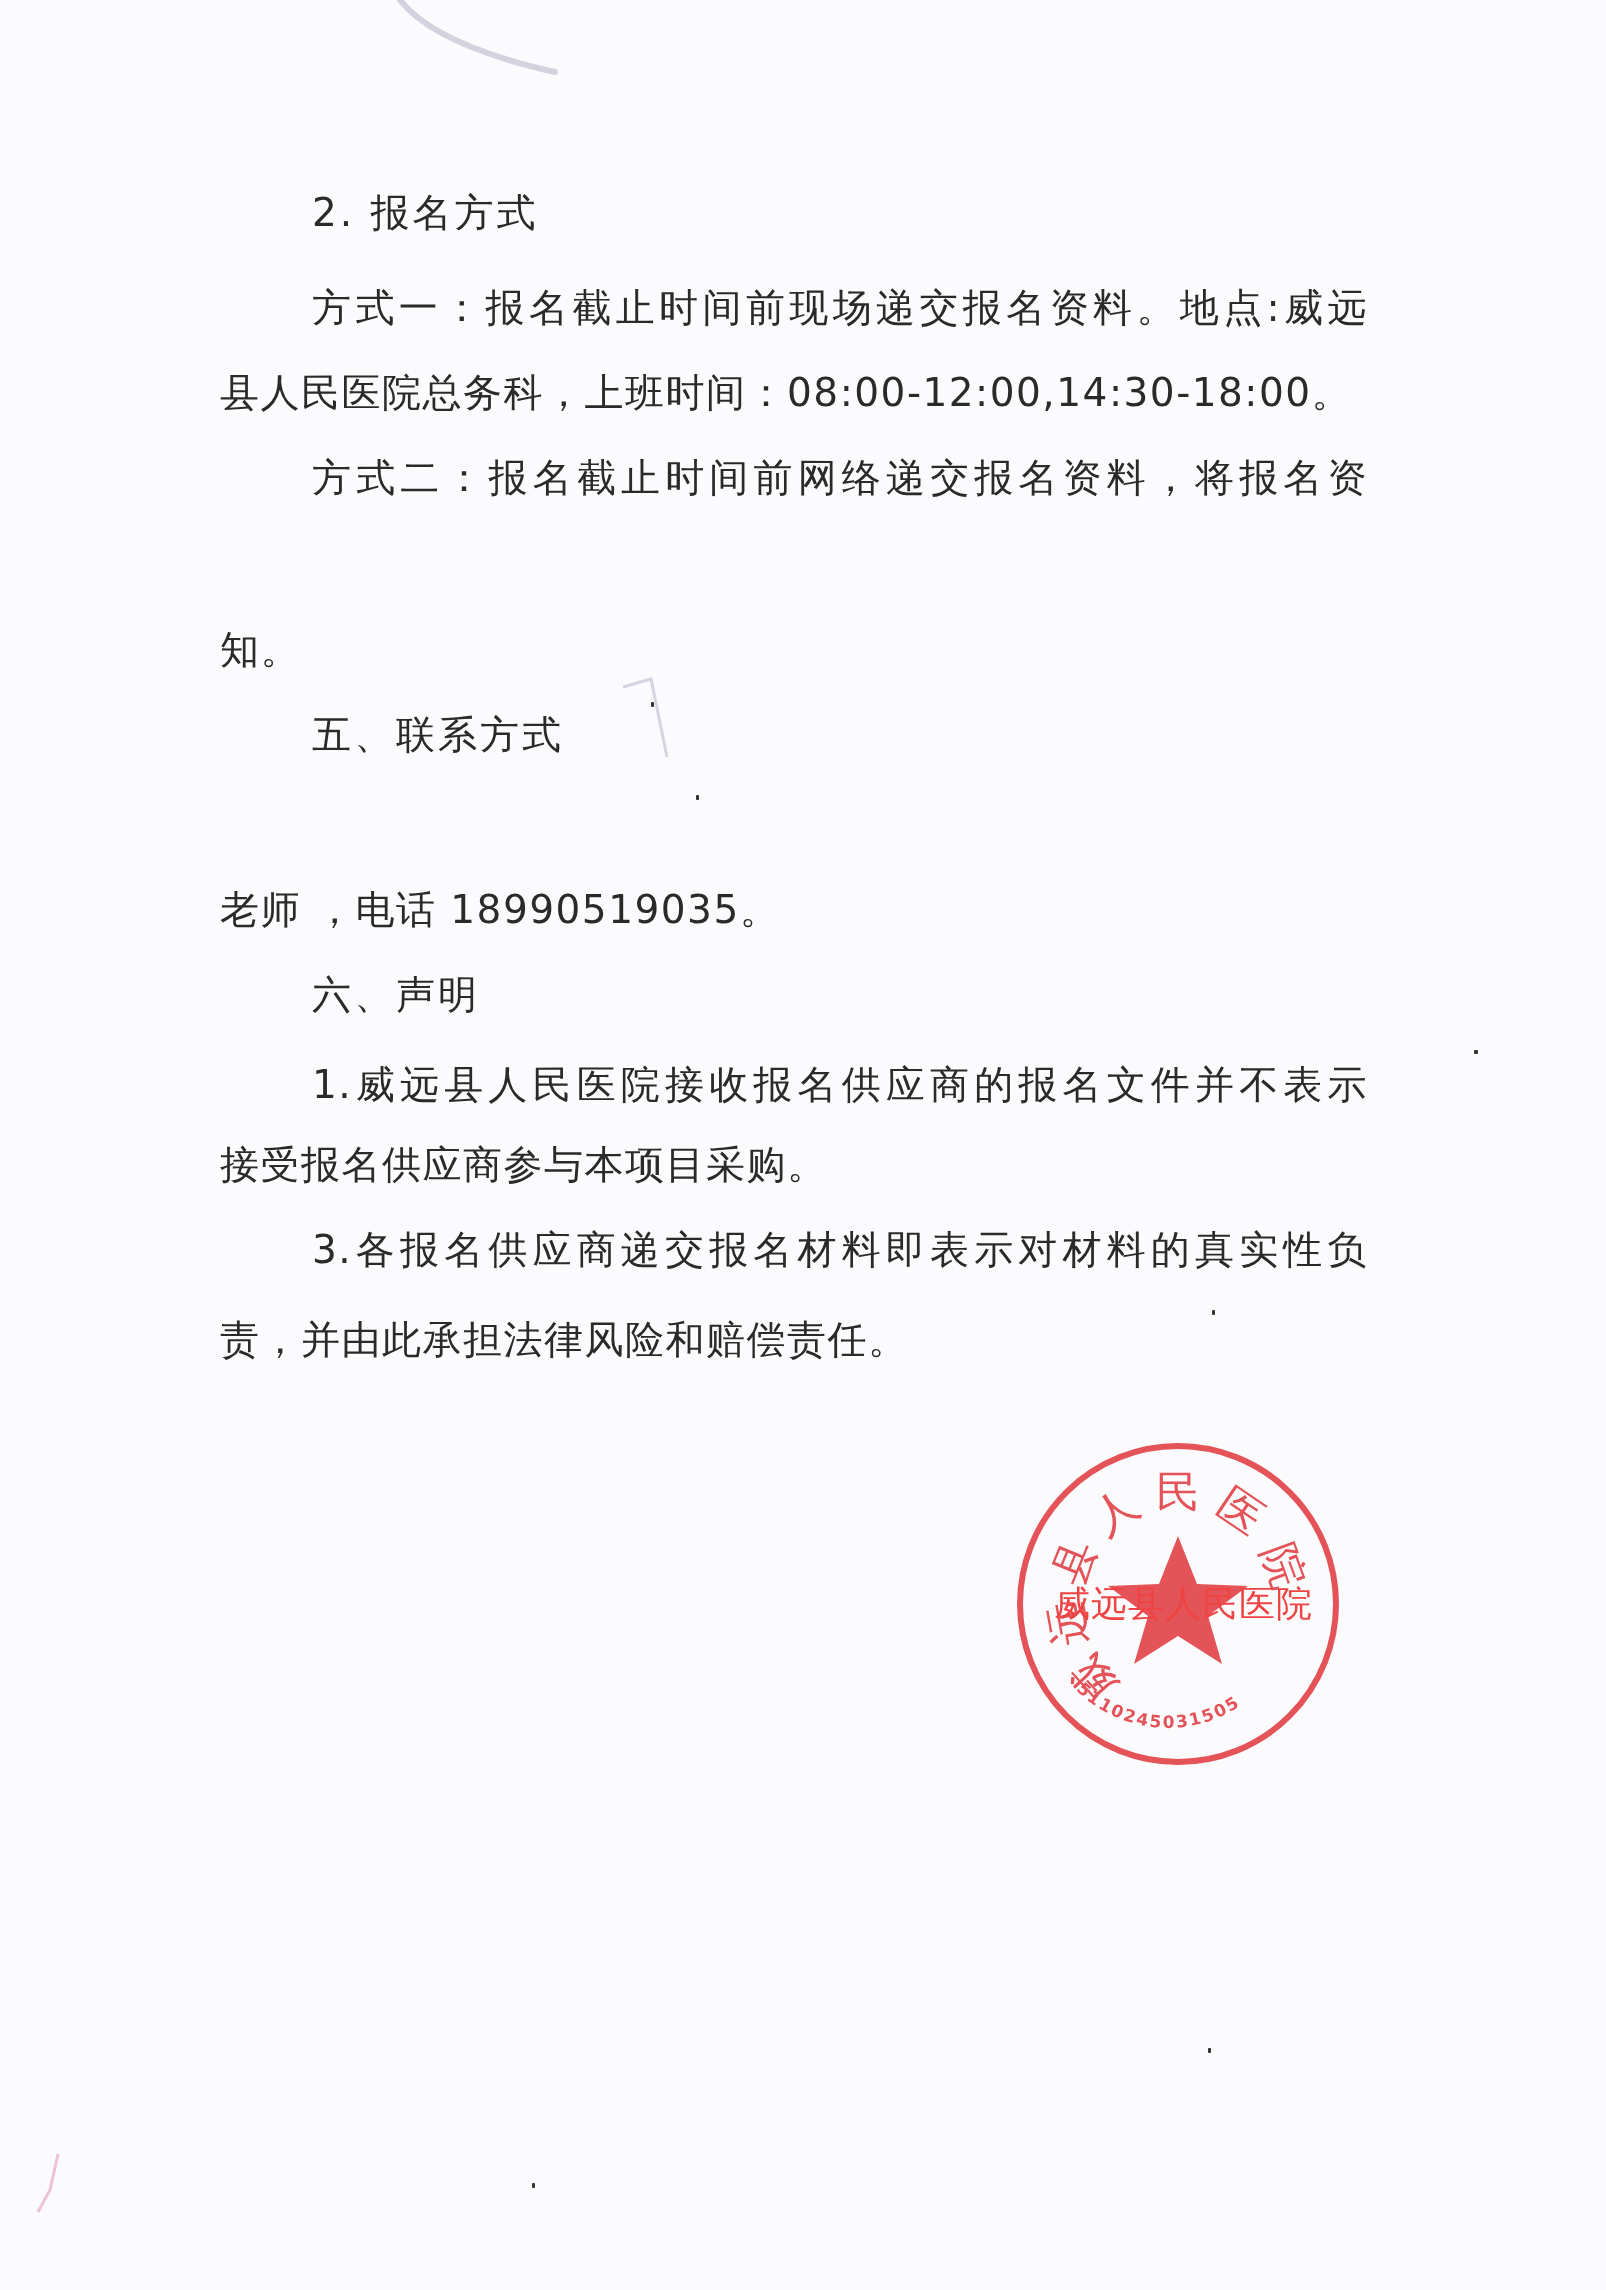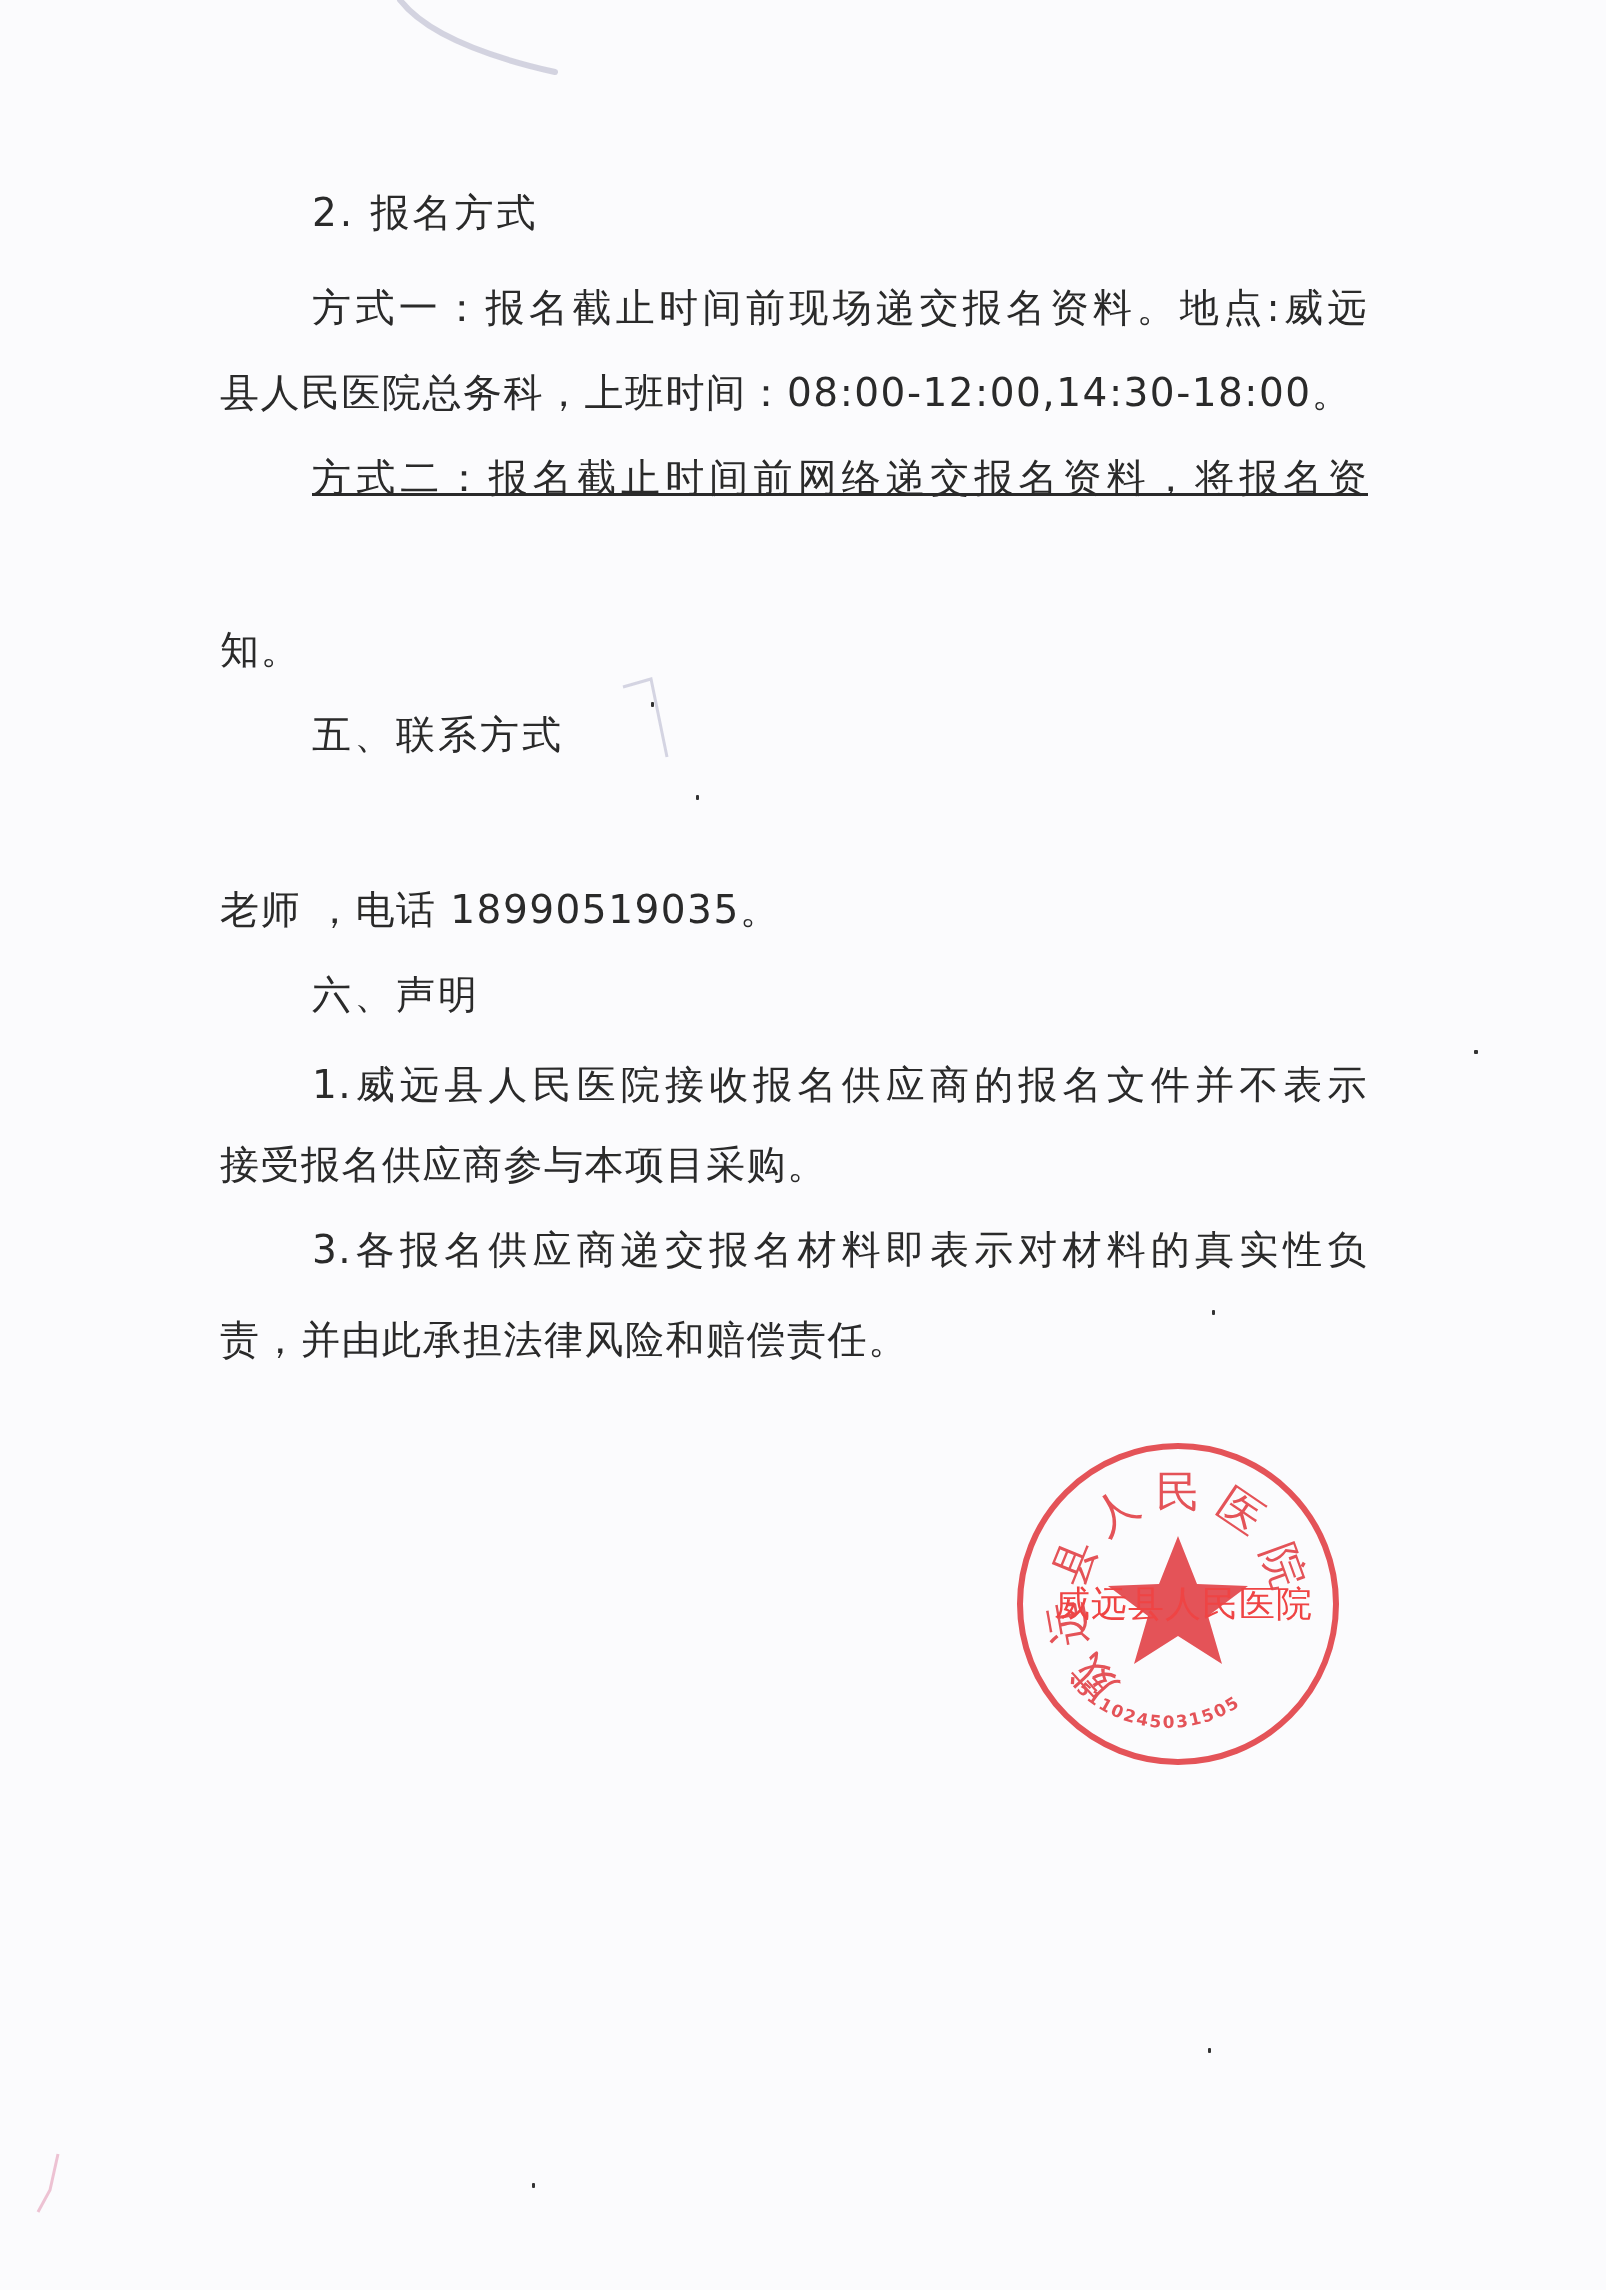--- a/index.html
+++ b/index.html
@@ -44,21 +44,21 @@
   <div class="dot" style="left:1212px;top:1310px;"></div>
   <div class="dot" style="left:1208px;top:2048px;"></div>
   <div class="dot" style="left:532px;top:2183px;"></div>
   <div class="dot" style="left:1474px;top:1050px;width:4px;height:4px;"></div>
 
   <div class="line heading" style="left:312px; top:189px;">2. 报名方式</div>
 
   <div class="line just" style="left:312px; top:284px; width:1056px;">方式一：报名截止时间前现场递交报名资料。地点:威远</div>
   <div class="line just" style="left:220px; top:369px; width:1068px;">县人民医院总务科，上班时间：08:00-12:00,14:30-18:00。</div>
 
-  <div class="line just" style="left:312px; top:454px; width:1056px;text-decoration:underline;">方式二：报名截止时间前网络递交报名资料，将报名资</div>
+  <div class="line just" style="left:312px; top:454px; width:1056px;">方式二：报名截止时间前网络递交报名资料，将报名资</div>
   <div class="line" style="left:220px; top:626px;">知。</div>
 
   <div class="line heading" style="left:312px; top:711px;">五、联系方式</div>
   <div class="line" style="left:220px; top:886px;">老师 ，电话 18990519035。</div>
 
   <div class="line heading" style="left:312px; top:971px;">六、声明</div>
   <div class="line just" style="left:312px; top:1061px; width:1056px;">1.威远县人民医院接收报名供应商的报名文件并不表示</div>
   <div class="line" style="left:220px; top:1141px;">接受报名供应商参与本项目采购。</div>
   <div class="line just" style="left:312px; top:1226px; width:1056px;">3.各报名供应商递交报名材料即表示对材料的真实性负</div>
   <div class="line" style="left:220px; top:1316px;">责，并由此承担法律风险和赔偿责任。</div>

